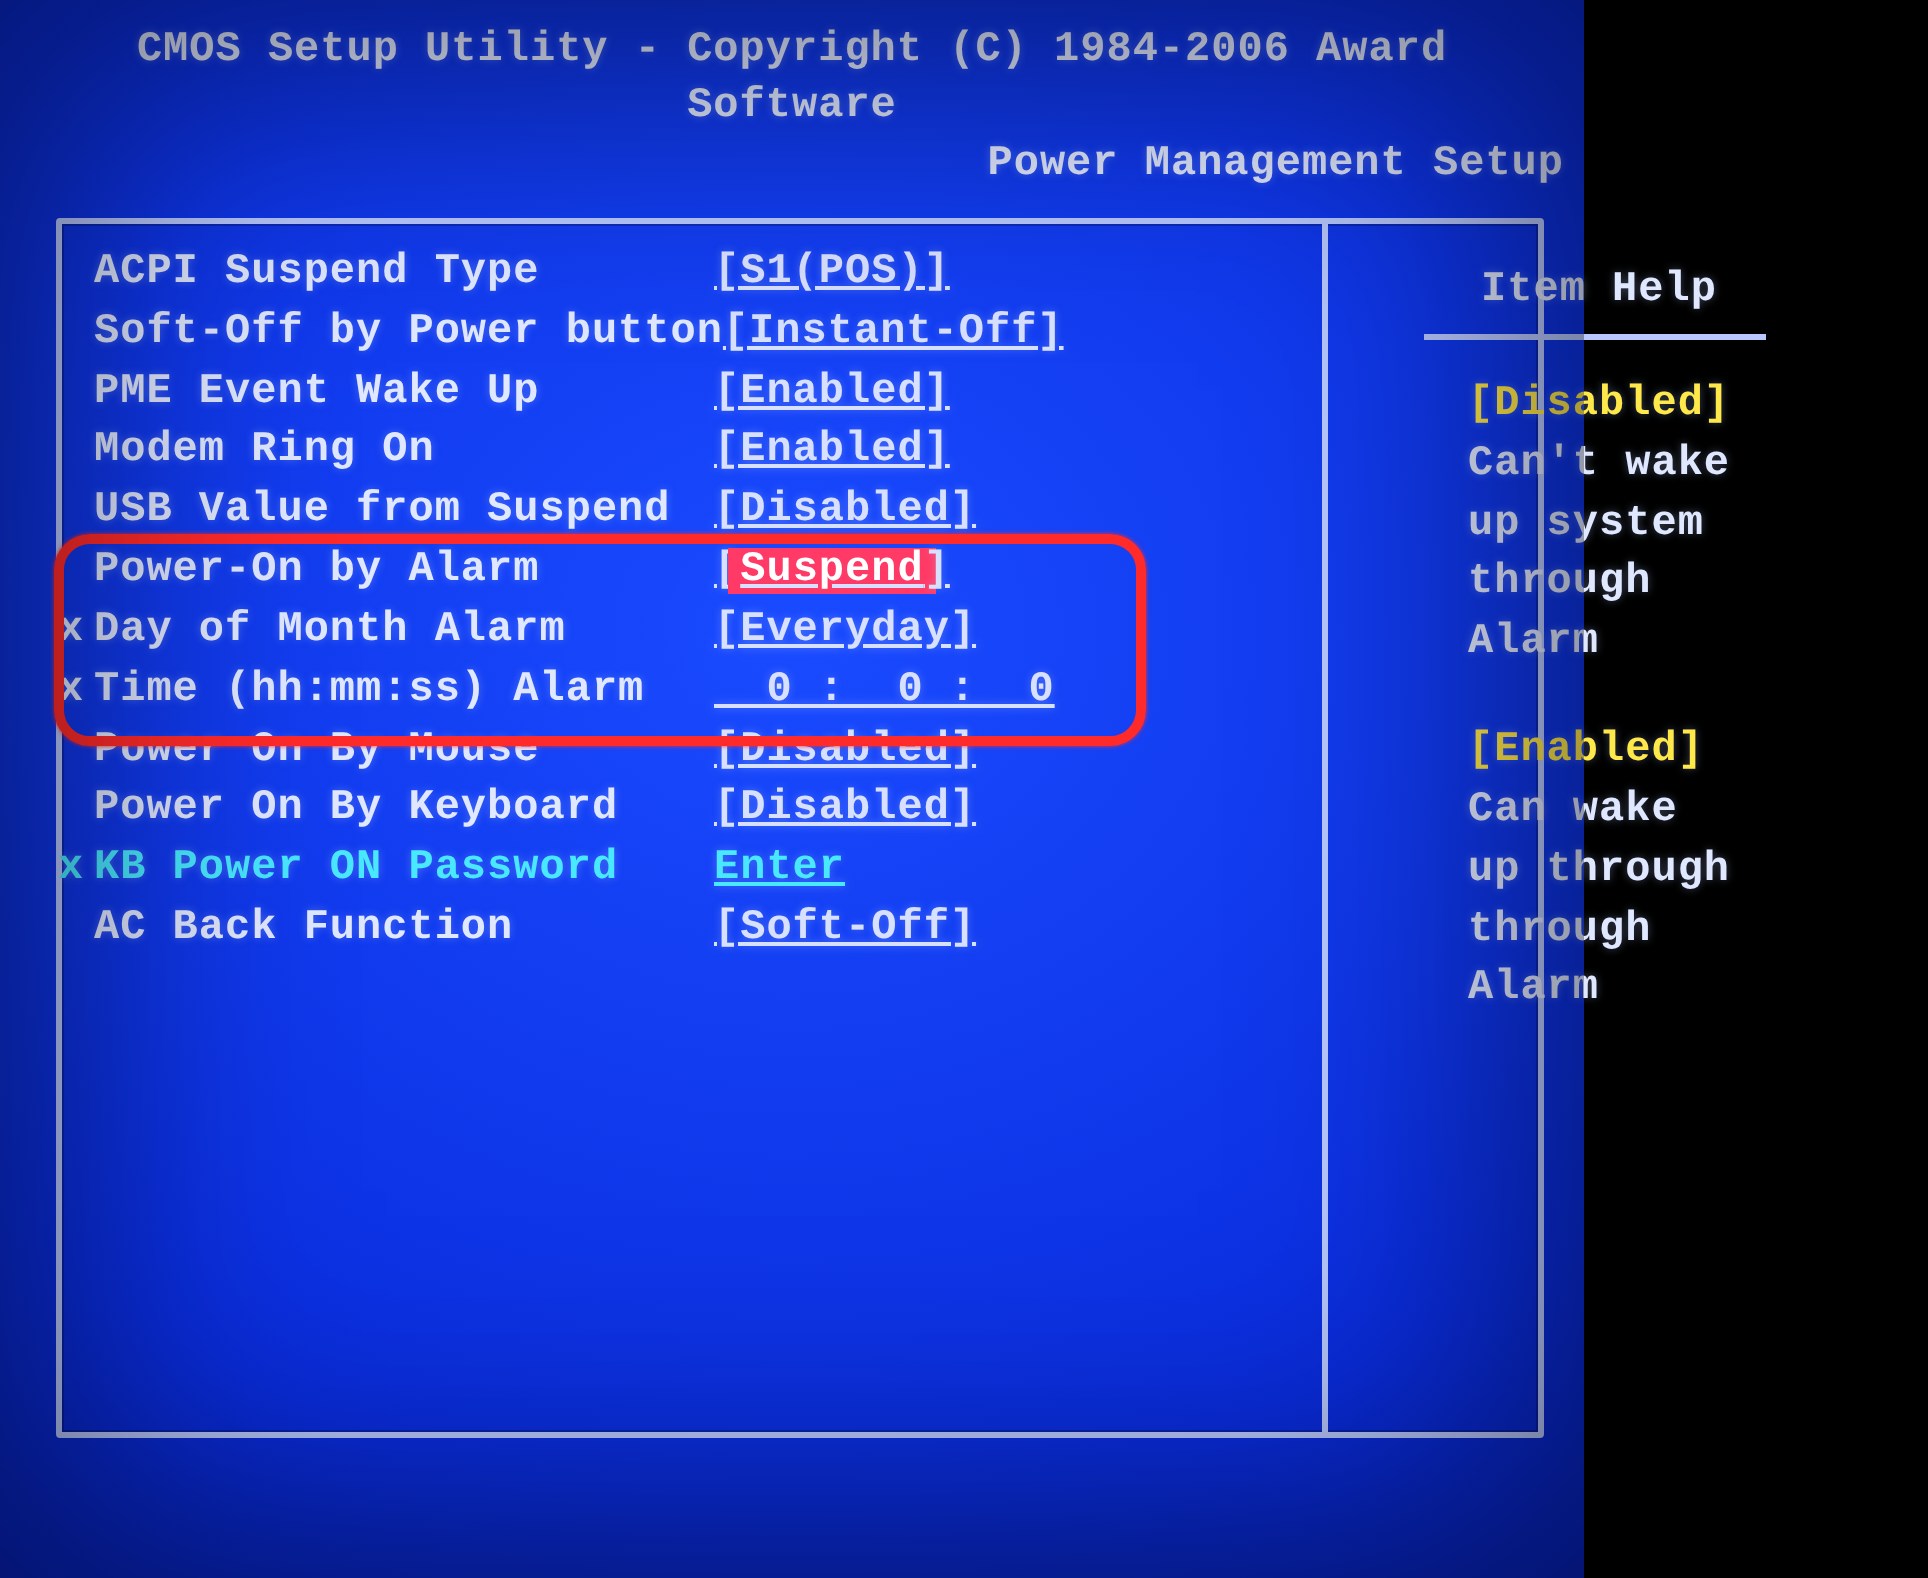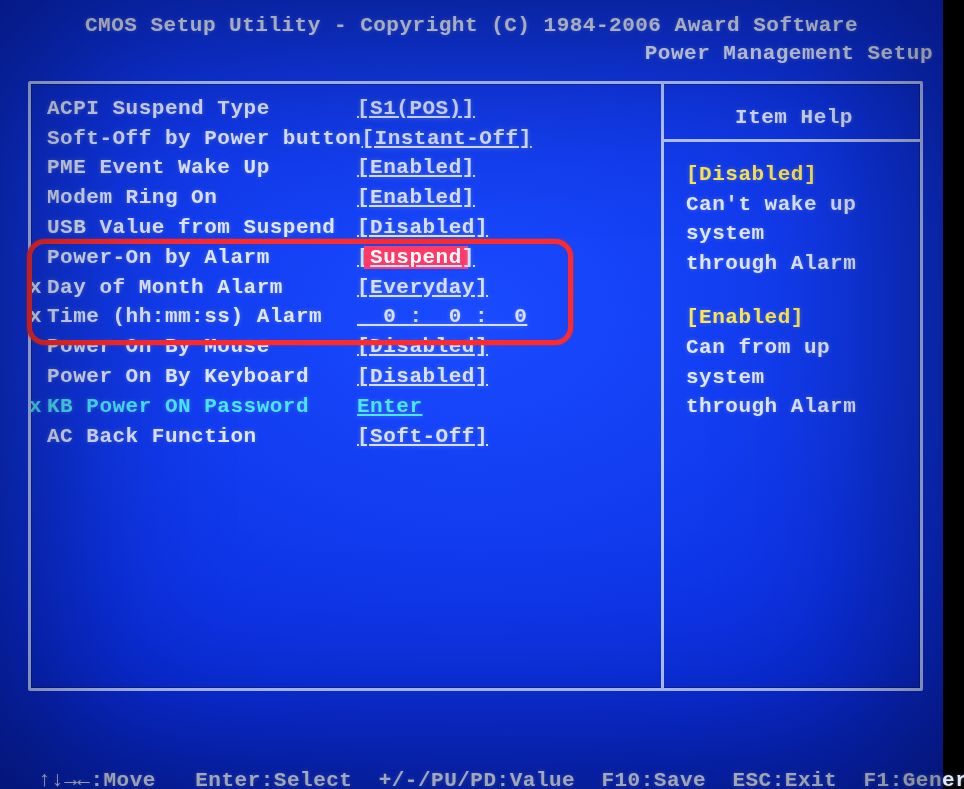--- a/index.html
+++ b/index.html
@@ -5,21 +5,21 @@
   html, body {
     margin: 0;
     padding: 0;
     width: 964px;
     height: 789px;
     overflow: hidden;
     background: #000;
   }
   .screen {
     position: relative;
-    width: 943px;
+    width: 792px;
     height: 789px;
     background: radial-gradient(ellipse 120% 100% at 50% 40%, #1a4bff 0%, #0a2de0 55%, #0318a8 100%);
     font-family: "Courier New", monospace;
     font-size: 21px;
     font-weight: bold;
     color: #e0e8ff;
     letter-spacing: 0.5px;
     text-shadow: 0 0 4px rgba(180,200,255,0.35);
     box-sizing: border-box;
     padding: 8px 10px 0 10px;
@@ -31,20 +31,21 @@
   }
   .header .title1 { display:block; }
   .header .title2 { display:block;text-align:right; }
   .frame {
     border: 3px solid #b8c8ff;
     border-radius: 2px;
     height: 604px;
     margin: 6px 10px 0 18px;
     display: flex;
     box-shadow: inset 0 0 0 1px rgba(0,0,20,0.25);
+    gap: 48px;
   }
   .left-pane {
     flex: 0 0 608px;
     border-right: 3px solid #b8c8ff;
     padding: 10px 6px 10px 16px;
     position: relative;
   }
   .right-pane {
     flex: 1;
     padding: 22px 18px 24px 22px;
@@ -194,21 +195,21 @@
 
 
       <div class="help-block">
         <div class="yellow">[Disabled]</div>
         <div>Can't wake up system</div>
         <div>through Alarm</div>
       </div>
 
       <div class="help-block">
         <div class="yellow">[Enabled]</div>
-        <div>Can from up system</div>
+        <div>Can wake up through</div>
         <div>through Alarm</div>
       </div>
     </div>
 
   </div>
 
   <div class="footer">
     <div>↑↓→←:Move   Enter:Select  +/-/PU/PD:Value  F10:Save  ESC:Exit  F1:General Help</div>
     
   </div>

